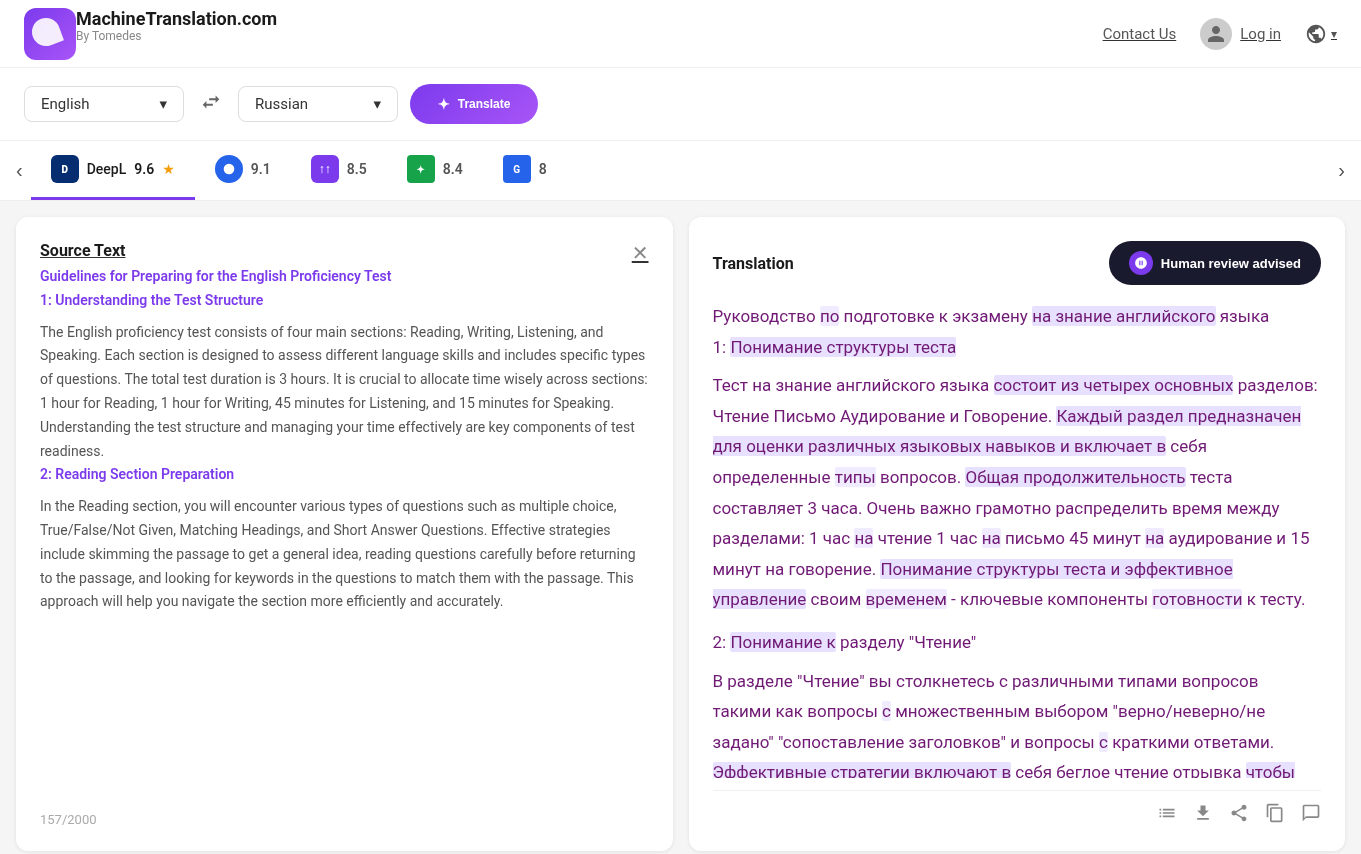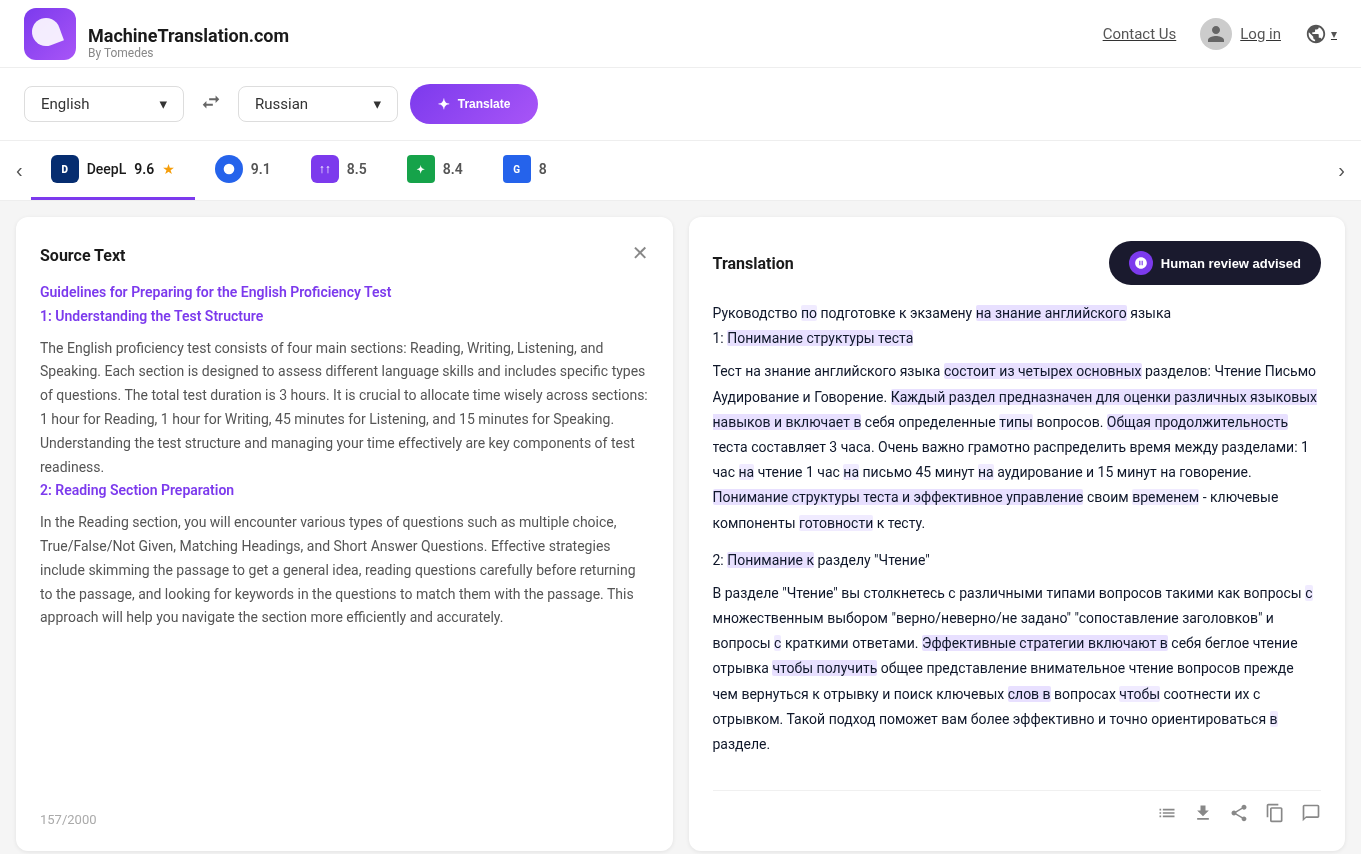--- a/index.html
+++ b/index.html
@@ -4,21 +4,21 @@
   <style>
     * { box-sizing: border-box; margin: 0; padding: 0; }
     body { font-family: -apple-system, BlinkMacSystemFont, 'Segoe UI', Roboto, sans-serif; background: #f5f5f5; color: #333; }
 
     
     .header {
       display: flex; align-items: center; justify-content: space-between;
       background: #fff; padding: 0 24px; height: 68px;
       border-bottom: 1px solid #eee;
     }
-    .logo-area { display: flex; align-items: flex-end; gap: 12px; }
+    .logo-area { display: flex; align-items: flex-start; }
     .logo-icon {
       width: 52px; height: 52px; border-radius: 12px;
       background: linear-gradient(135deg, #7c3aed, #a855f7);
       display: flex; align-items: center; justify-content: center;
       position: relative; overflow: hidden;
     }
     .logo-icon::before {
       content: '';
       position: absolute;
       width: 28px; height: 28px;
@@ -105,22 +105,22 @@
       gap: 16px; height: calc(100vh - 68px - 64px - 56px);
     }
 
     
     .source-panel {
       flex: 1; background: #fff; border-radius: 12px;
       padding: 24px; display: flex; flex-direction: column;
       box-shadow: 0 1px 4px rgba(0,0,0,0.08);
     }
     .panel-header {
-      display: flex; justify-content: space-between; align-items: flex-end;
-      margin-bottom: 16px;
+      display: flex; justify-content: space-between; align-items: flex-start;
+      text-decoration: underline;
     }
     .panel-title { font-size: 16px; font-weight: 700; color: #1a1a1a; }
     .close-btn { background: none; border: none; cursor: pointer; color: #888; font-size: 20px; }
     .source-text {
       flex: 1; overflow-y: auto; font-size: 14px; line-height: 1.7;
       color: #555;
     }
     .source-text .heading { color: #7c3aed; font-weight: 600; }
     .char-count { margin-top: 12px; color: #aaa; font-size: 13px; }
 
@@ -138,22 +138,22 @@
       background: #1a1a2e; color: #fff; border: none; border-radius: 24px;
       padding: 10px 20px; font-size: 13px; font-weight: 600;
       cursor: pointer; display: flex; align-items: center; gap: 8px;
     }
     .human-review-icon {
       width: 24px; height: 24px; border-radius: 50%;
       background: #7c3aed; display: flex; align-items: center;
       justify-content: center; font-size: 12px;
     }
     .translation-text {
-      flex: 1; overflow-y: auto; font-size: 14px; line-height: 1.8;
-      color: #0f172a;
+      flex: 1; overflow-y: auto; font-size: 17px; line-height: 1.8;
+      color: #701a75;
     }
     .highlight { background: #e8e0ff; border-radius: 2px; }
     .highlight-light { background: #f0ebff; border-radius: 2px; }
 
     .translation-footer {
       display: flex; justify-content: flex-end; gap: 16px;
       padding-top: 12px; border-top: 1px solid #f0f0f0; margin-top: 12px;
     }
     .footer-icon { color: #888; cursor: pointer; font-size: 18px; }
   </style>

